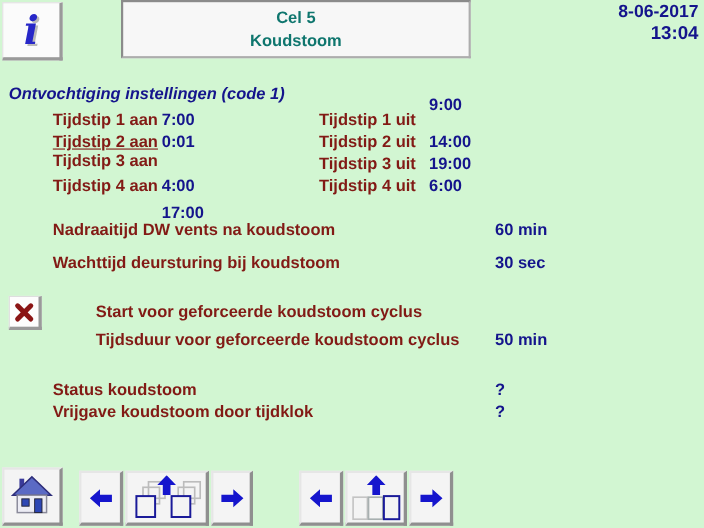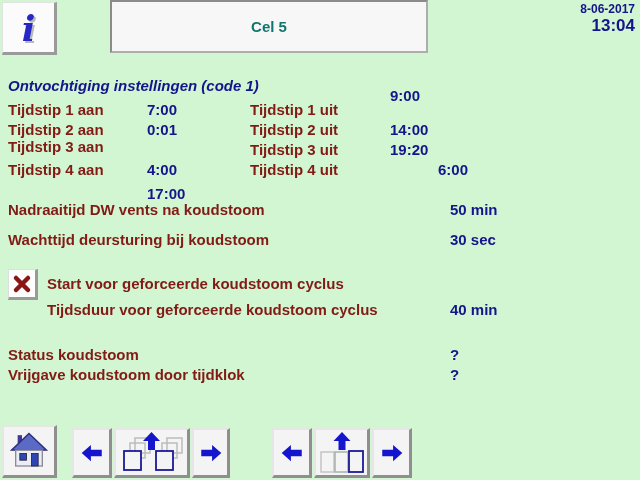--- a/index.html
+++ b/index.html
@@ -6,21 +6,21 @@
   html, body { width: 640px; height: 480px; }
   body {
     font-family: "Liberation Sans", sans-serif;
     font-weight: bold;
     background: #d2f6d2;
     position: relative;
     overflow: hidden;
   }
   .abs { position: absolute; }
   .navy { color: #14148c; }
-  .maroon { color: #821a15; }
+  .maroon { color: #821a15; margin-left: 40px; }
   .txt { font-size: 15px; white-space: nowrap; }
 
   
   .info-btn {
     left: 2px; top: 2px; width: 55px; height: 53px;
     background: #fbfbfb;
     border-top: 1px solid #e2e2e2; border-left: 1px solid #e2e2e2;
     border-right: 3px solid #9a9a9a; border-bottom: 3px solid #9a9a9a;
     display: flex; align-items: center; justify-content: center;
     cursor: pointer;
@@ -35,21 +35,21 @@
   .title-box {
     left: 110px; top: 0; width: 318px; height: 53px;
     background: #f7f7f7;
     border-top: 2px solid #8b8b8b; border-left: 2px solid #8b8b8b;
     border-right: 2px solid #adadad; border-bottom: 2px solid #adadad;
     display: flex; flex-direction: column; align-items: center; justify-content: center;
     gap: 4px;
   }
   .title-box .line { font-size: 15px; color: #0f766e; }
   .datetime { right: 5px; top: 2px; text-align: right; }
-  .date-line { font-size: 12px; color: #14148c; }
+  .date-line { font-size: 16px; color: #14148c; }
   .time-line { font-size: 17px; color: #14148c; }
 
   
   .checkbox {
     left: 8px; top: 269px; width: 30px; height: 31px;
     background: #fdfdfd;
     border-top: 1px solid #dedede; border-left: 1px solid #dedede;
     border-right: 3px solid #9a9a9a; border-bottom: 3px solid #9a9a9a;
     display: flex; align-items: center; justify-content: center;
     cursor: pointer;
@@ -73,63 +73,64 @@
 </style>
 </head>
 <body>
 
 <div class="abs info-btn">
   <span class="info-glyph">i</span>
 </div>
 
 <div class="abs title-box">
   <div class="line">Cel 5</div>
+  <div class="line">Koudstoom</div>
 </div>
 
 <div class="abs datetime">
   <div class="date-line">8-06-2017</div>
   <div class="time-line">13:04</div>
 </div>
 
 <div class="abs txt navy" style="left:8px; top:77px;font-style:italic;">Ontvochtiging instellingen (code 1)</div>
 
 <div class="abs txt maroon" style="left:8px;   top:101px;">Tijdstip 1 aan</div>
 <div class="abs txt navy" style="left:147px; top:101px;">7:00</div>
 <div class="abs txt maroon" style="left:250px; top:101px;">Tijdstip 1 uit</div>
 <div class="abs txt navy" style="left:390px; top:87px;">9:00</div>
 
-<div class="abs txt maroon" style="left:8px;   top:121px;">Tijdstip 2 aan</div>
+<div class="abs txt maroon" style="left:8px;   top:121px;text-decoration:underline;">Tijdstip 2 aan</div>
 <div class="abs txt navy" style="left:147px; top:121px;">0:01</div>
 <div class="abs txt maroon" style="left:250px; top:121px;">Tijdstip 2 uit</div>
 <div class="abs txt navy" style="left:390px; top:121px;">14:00</div>
 
 <div class="abs txt maroon" style="left:8px;   top:138px;">Tijdstip 3 aan</div>
 <div class="abs txt navy" style="left:147px; top:143px;margin-top:42px;">17:00</div>
 <div class="abs txt maroon" style="left:250px; top:141px;">Tijdstip 3 uit</div>
-<div class="abs txt navy" style="left:390px; top:141px;">19:20</div>
+<div class="abs txt navy" style="left:390px; top:141px;">19:00</div>
 
 <div class="abs txt maroon" style="left:8px;   top:161px;">Tijdstip 4 aan</div>
 <div class="abs txt navy" style="left:147px; top:161px;">4:00</div>
 <div class="abs txt maroon" style="left:250px; top:161px;">Tijdstip 4 uit</div>
-<div class="abs txt navy" style="left:390px; top:161px;margin-left:48px;">6:00</div>
+<div class="abs txt navy" style="left:390px; top:161px;">6:00</div>
 
 <div class="abs txt maroon" style="left:8px;   top:201px;">Nadraaitijd DW vents na koudstoom</div>
-<div class="abs txt navy" style="left:450px; top:201px;">50 min</div>
+<div class="abs txt navy" style="left:450px; top:201px;">60 min</div>
 
 <div class="abs txt maroon" style="left:8px;   top:231px;">Wachttijd deursturing bij koudstoom</div>
 <div class="abs txt navy" style="left:450px; top:231px;">30 sec</div>
 
 <div class="abs checkbox">
   <svg width="20" height="20" viewBox="0 0 20 20">
     <path d="M4 4 L16 16 M16 4 L4 16" stroke="#8b1515" stroke-width="4.5" stroke-linecap="round" fill="none"></path>
   </svg>
 </div>
 <div class="abs txt maroon" style="left:47px;  top:275px;">Start voor geforceerde koudstoom cyclus</div>
 <div class="abs txt maroon" style="left:47px;  top:301px;">Tijdsduur voor geforceerde koudstoom cyclus</div>
-<div class="abs txt navy" style="left:450px; top:301px;">40 min</div>
+<div class="abs txt navy" style="left:450px; top:301px;">50 min</div>
 
 <div class="abs txt maroon" style="left:8px;   top:346px;">Status koudstoom</div>
 <div class="abs txt navy" style="left:450px; top:346px;">?</div>
 
 <div class="abs txt maroon" style="left:8px;   top:366px;">Vrijgave koudstoom door tijdklok</div>
 <div class="abs txt navy" style="left:450px; top:366px;">?</div>
 
 <div class="abs nav-btn home-btn">
   <svg width="40" height="40" viewBox="0 0 24 24">
     <rect x="5.2" y="2.5" width="2.6" height="5" fill="#3a3a9a"></rect>

